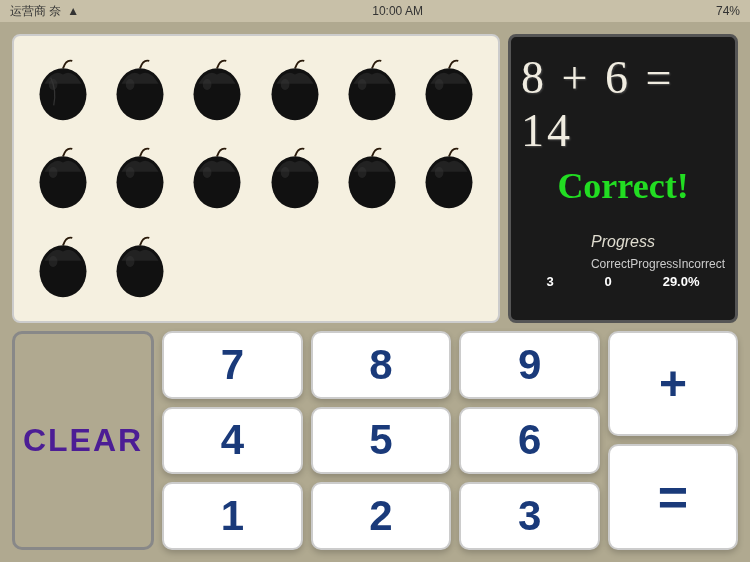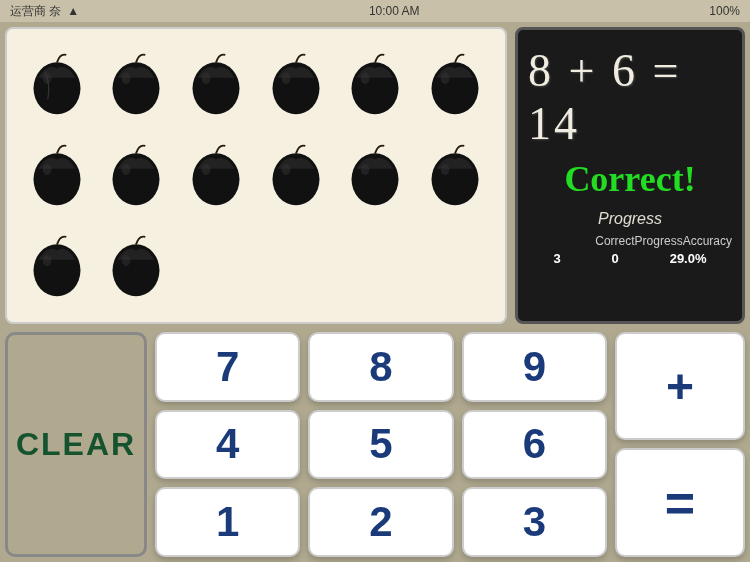--- a/index.html
+++ b/index.html
@@ -27,21 +27,21 @@
     }
     .status-left { display: flex; align-items: center; gap: 6px; }
     .status-center { font-weight: 400; }
     .status-right {}
 
     
     .main {
       display: flex;
       flex-direction: column;
       height: 540px;
-      padding: 5px;
+      padding: 12px;
       gap: 8px;
     }
 
     
     .top-section {
       display: flex;
       gap: 8px;
       height: 298px;
     }
 
@@ -97,21 +97,21 @@
     .chalk-correct {
       font-family: 'Chalkboard SE', 'Comic Sans MS', cursive;
       font-size: 36px;
       color: #22dd22;
       font-weight: bold;
       margin-bottom: 4px;
     }
 
     .progress-section {
       width: 100%;
-      margin-top: 6px;
+      margin-top: 22px;
     }
 
     .progress-title {
       text-align: center;
       font-size: 16px;
       color: #e0ddd0;
       margin-bottom: 6px;
       font-style: italic;
     }
 
@@ -143,21 +143,21 @@
       width: 142px;
       height: 100%;
       background: #b0a990;
       border: 3px solid #888;
       border-radius: 10px;
       display: flex;
       align-items: center;
       justify-content: center;
       font-size: 32px;
       font-weight: bold;
-      color: #14532d;
+      color: #4c1d95;
       cursor: pointer;
       letter-spacing: 2px;
     }
 
     
     .number-grid {
       flex: 1;
       display: grid;
       grid-template-columns: repeat(3, 1fr);
       grid-template-rows: repeat(3, 1fr);
@@ -207,21 +207,21 @@
   </style>
 </head>
 <body>
 
 <div class="status-bar">
   <div class="status-left">
     <span>运营商 奈</span>
     <span>▲</span>
   </div>
   <div class="status-center">10:00 AM</div>
-  <div class="status-right">100%</div>
+  <div class="status-right">74%</div>
 </div>
 
 <div class="main">
 
   <div class="top-section">
 
     <div class="apple-area">
 
       <div class="apple">
         <svg viewBox="0 0 100 110" xmlns="http://www.w3.org/2000/svg">
@@ -339,21 +339,21 @@
     </div>
 
     <div class="chalkboard">
       <div class="chalk-equation">8 + 6 = 14</div>
       <div class="chalk-correct">Correct!</div>
       <div class="progress-section">
         <div class="progress-title">Progress</div>
         <div class="progress-headers">
           <span>Correct</span>
           <span>Progress</span>
-          <span>Accuracy</span>
+          <span>Incorrect</span>
         </div>
         <div class="progress-values">
           <span>3</span>
           <span>0</span>
           <span>29.0%</span>
         </div>
       </div>
     </div>
 
   </div>

